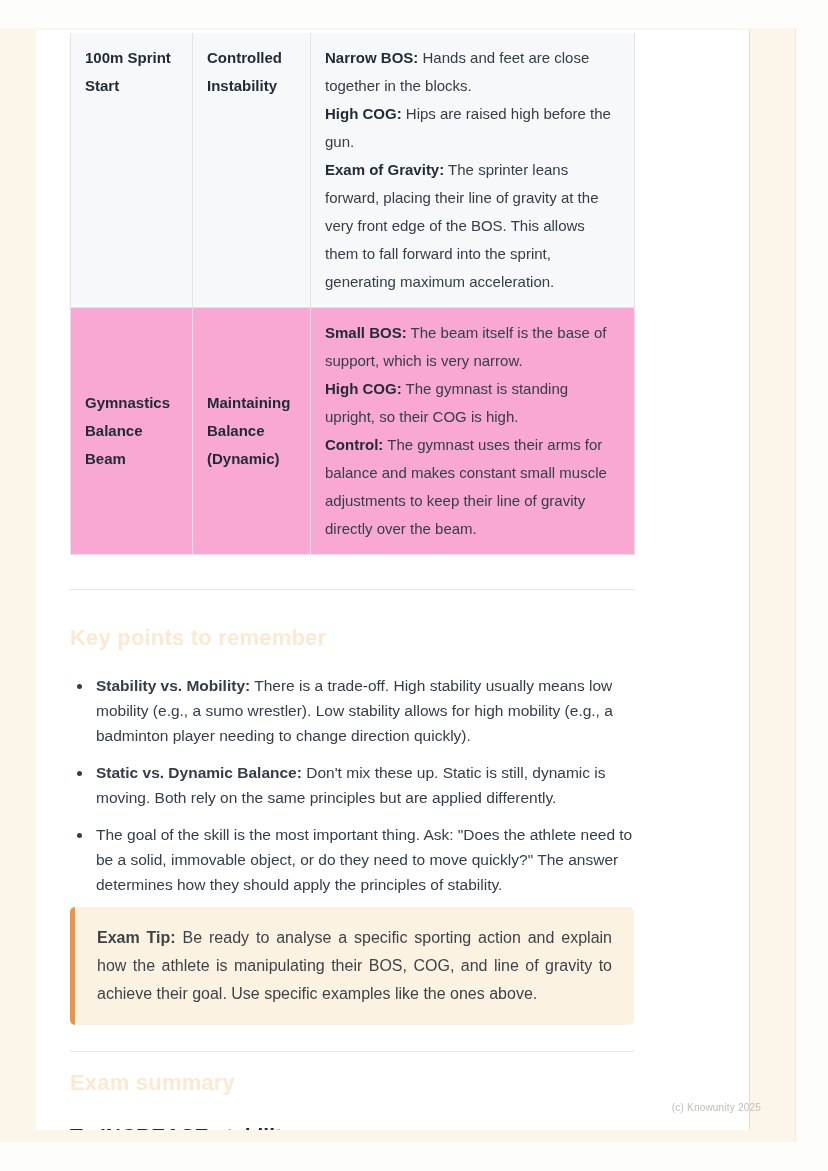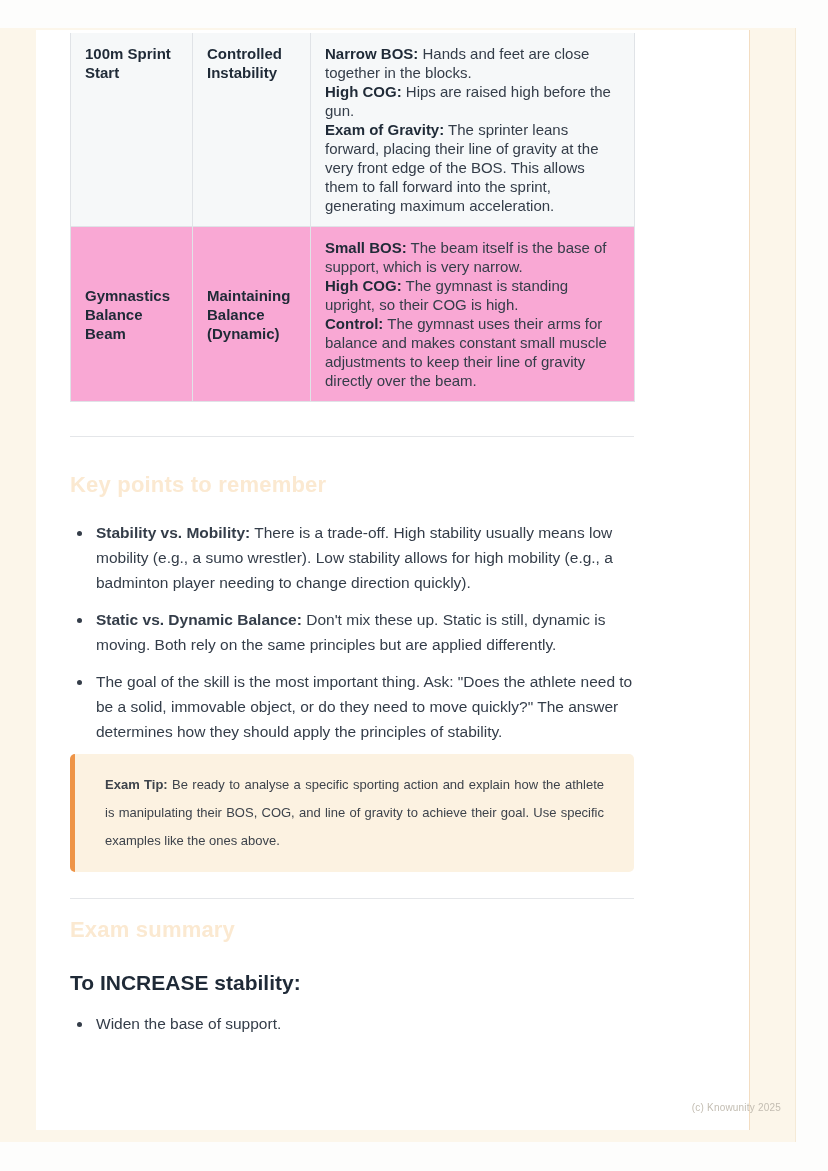--- a/index.html
+++ b/index.html
@@ -23,21 +23,21 @@
     background: #ffffff;
     border-right: 1px solid #f3ddc2;
     overflow: hidden;
   }
   .content { margin-left: 34px; width: 564px; }
 
   
   table.notes-table {
     border-collapse: collapse; table-layout: fixed;
     width: 564px; margin-top: 3px;
-    font-size: 15px; line-height: 19px; color: #343d49;
+    font-size: 15px; line-height: 28px; color: #343d49;
   }
   .notes-table td { border: 1px solid #e0e3e7; padding: 11px 14px; }
   .notes-table tr.r1 td { background: #f6f8f9; border-top: none; vertical-align: top; }
   .notes-table tr.r2 td { background: #f9a8d4; vertical-align: middle; }
   .notes-table .c1 { width: 122px; }
   .notes-table .c2 { width: 118px; }
   .notes-table .c3 { width: 324px; }
   .notes-table strong, .lead { font-weight: 700; color: #1f2a37; }
 
   .divider { height: 1px; background: #e4e6e9; margin-top: 34px; }
@@ -52,29 +52,29 @@
   ul.bullets { margin: 20px 0 0; padding-left: 23px; color: #343d49; }
   ul.bullets li { padding-left: 3px; margin-bottom: 12px; font-size: 15.5px; line-height: 25px; }
   ul.bullets li:last-child { margin-bottom: 0; }
   ul.bullets.final { margin-top: 18px; }
 
   .tip {
     margin-top: 10px;
     background: #fcf2e1;
     border-left: 5px solid #ee9447;
     border-radius: 5px;
-    padding: 17px 30px;
-    font-size: 13px; line-height: 28px;
+    padding: 17px 22px;
+    font-size: 16px; line-height: 28px;
     text-align: justify; color: #3d434b;
   }
 
   .subhead { margin: 28px 0 0; font-size: 21px; line-height: 20px; font-weight: 700; color: #1f2a37; }
 
   .watermark {
-    position: absolute; top: 1102px; right: 47px;
+    position: absolute; top: 1102px; right: 67px;
     font-size: 10px; color: #c3bdb2; letter-spacing: 0.2px;
   }
 </style>
 </head>
 <body>
 
 <div class="backdrop"></div>
 
 <div class="page">
   <div class="content">

